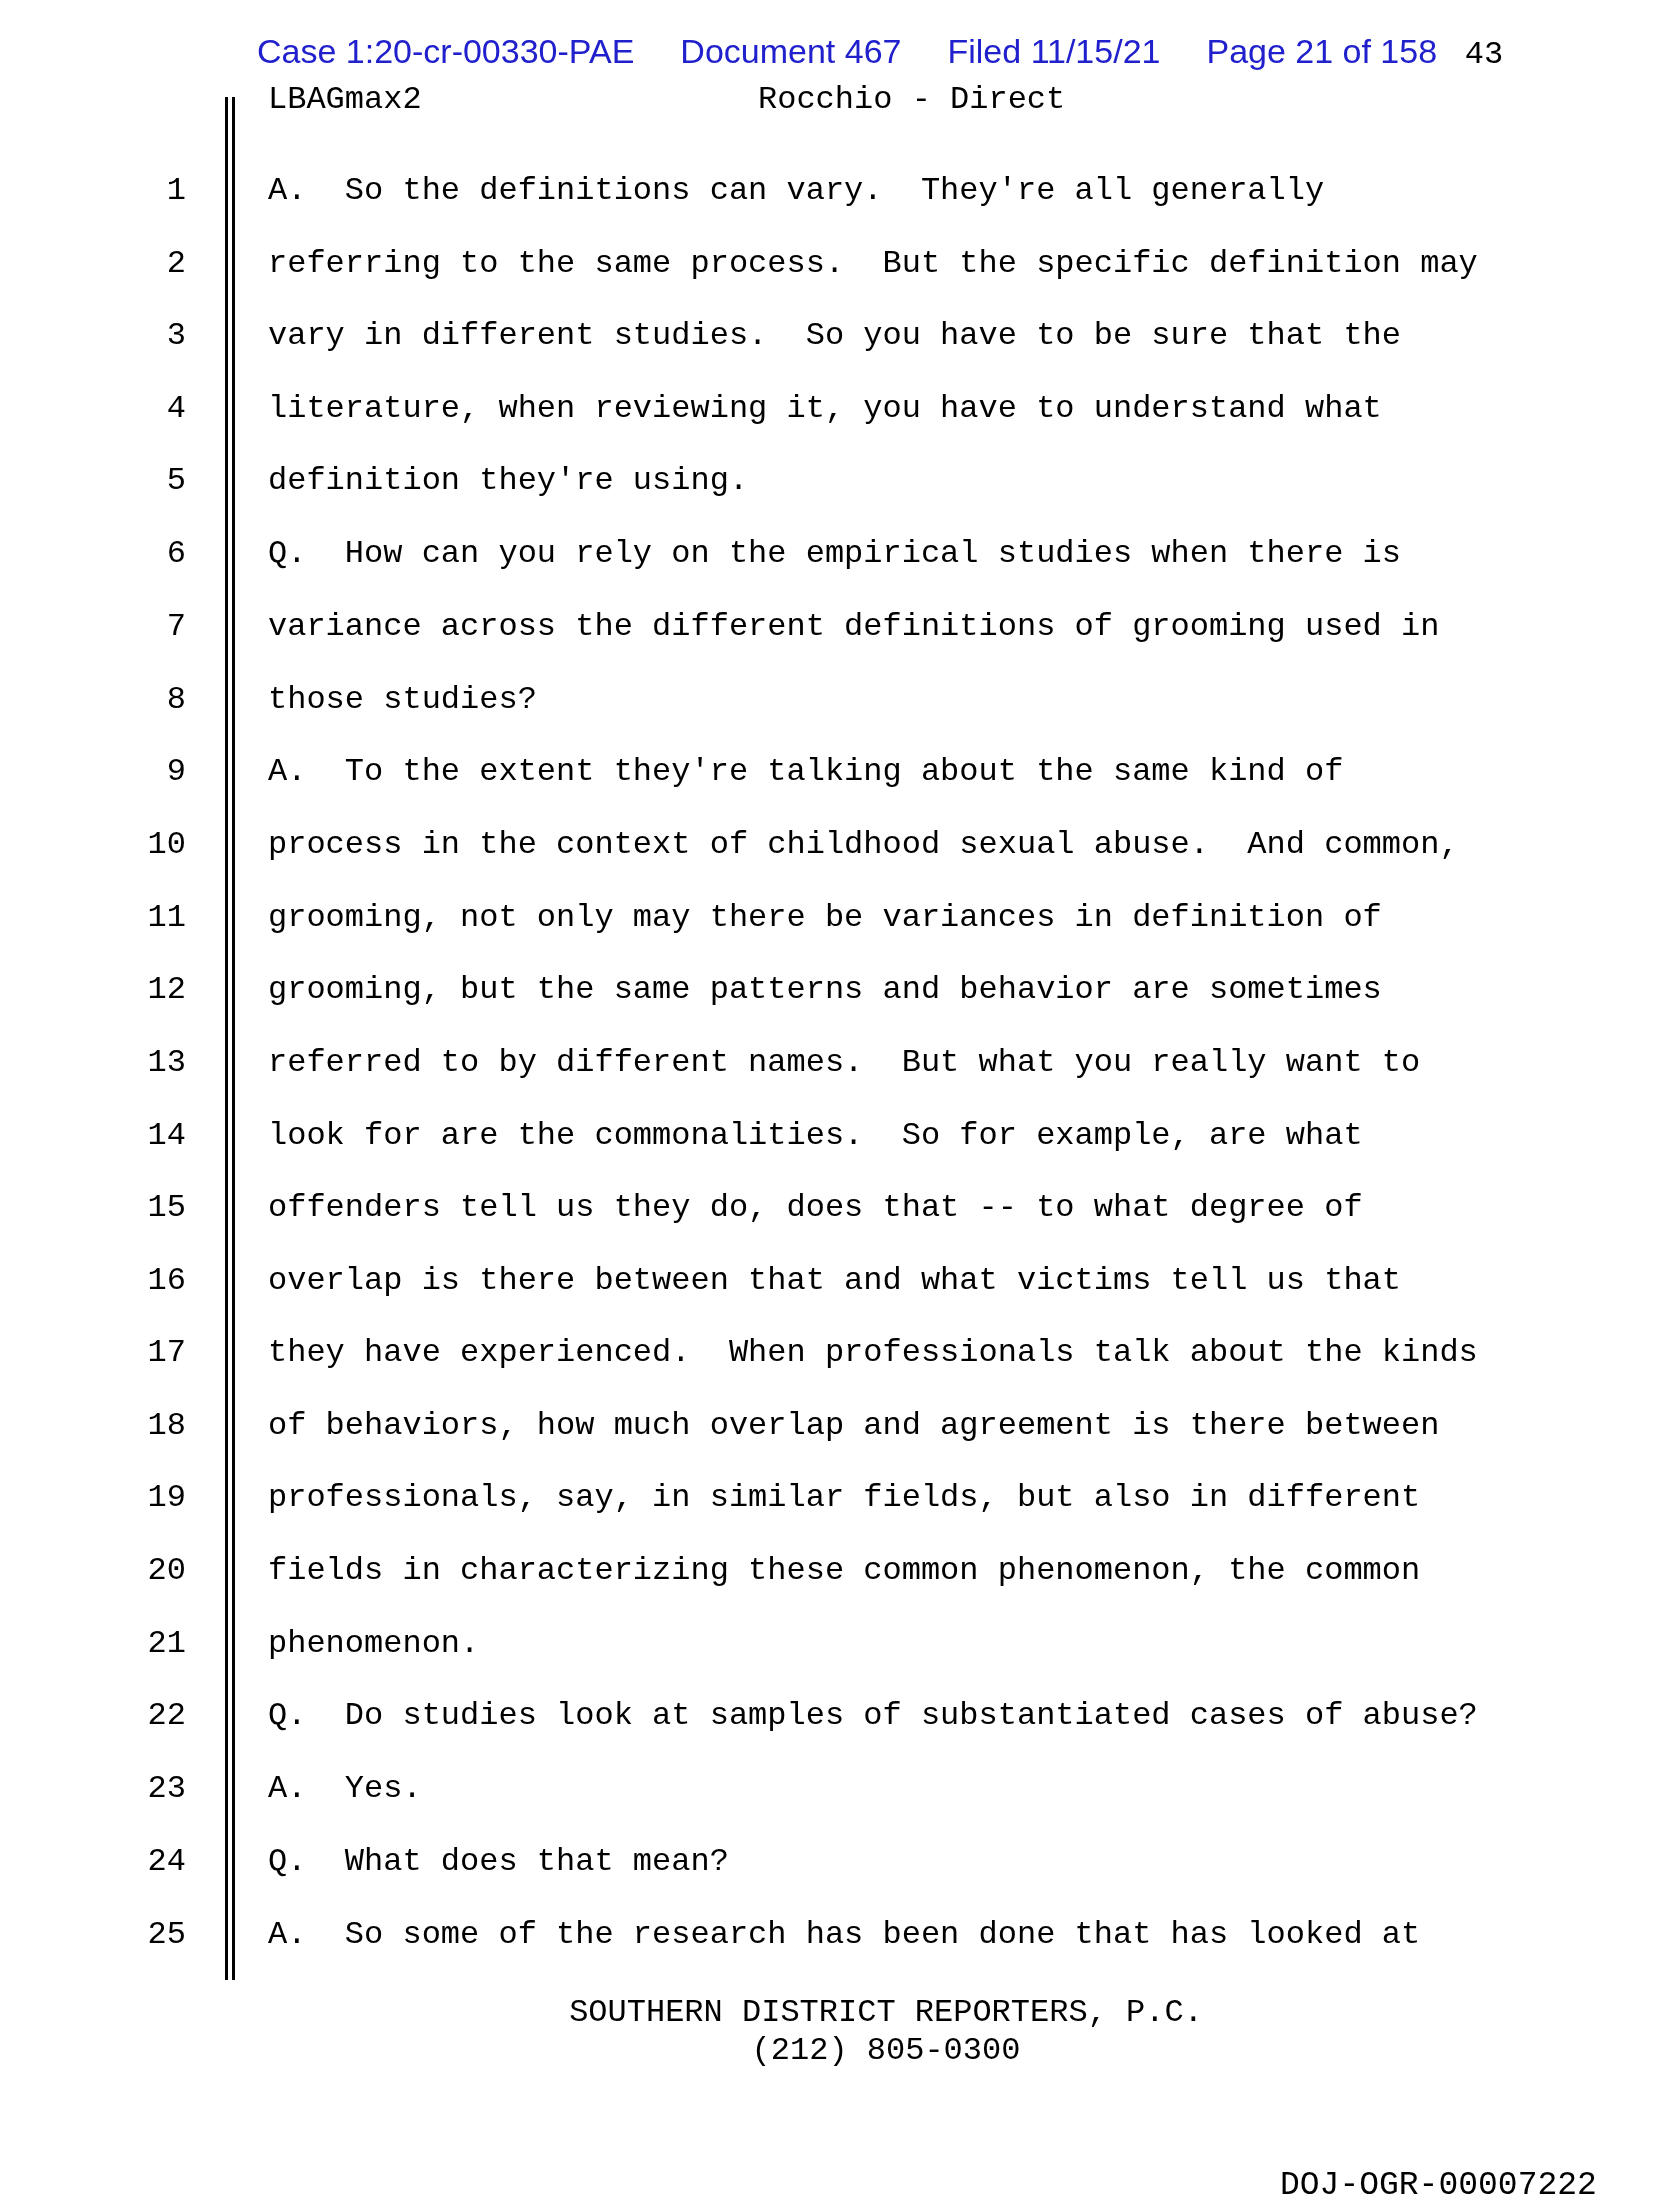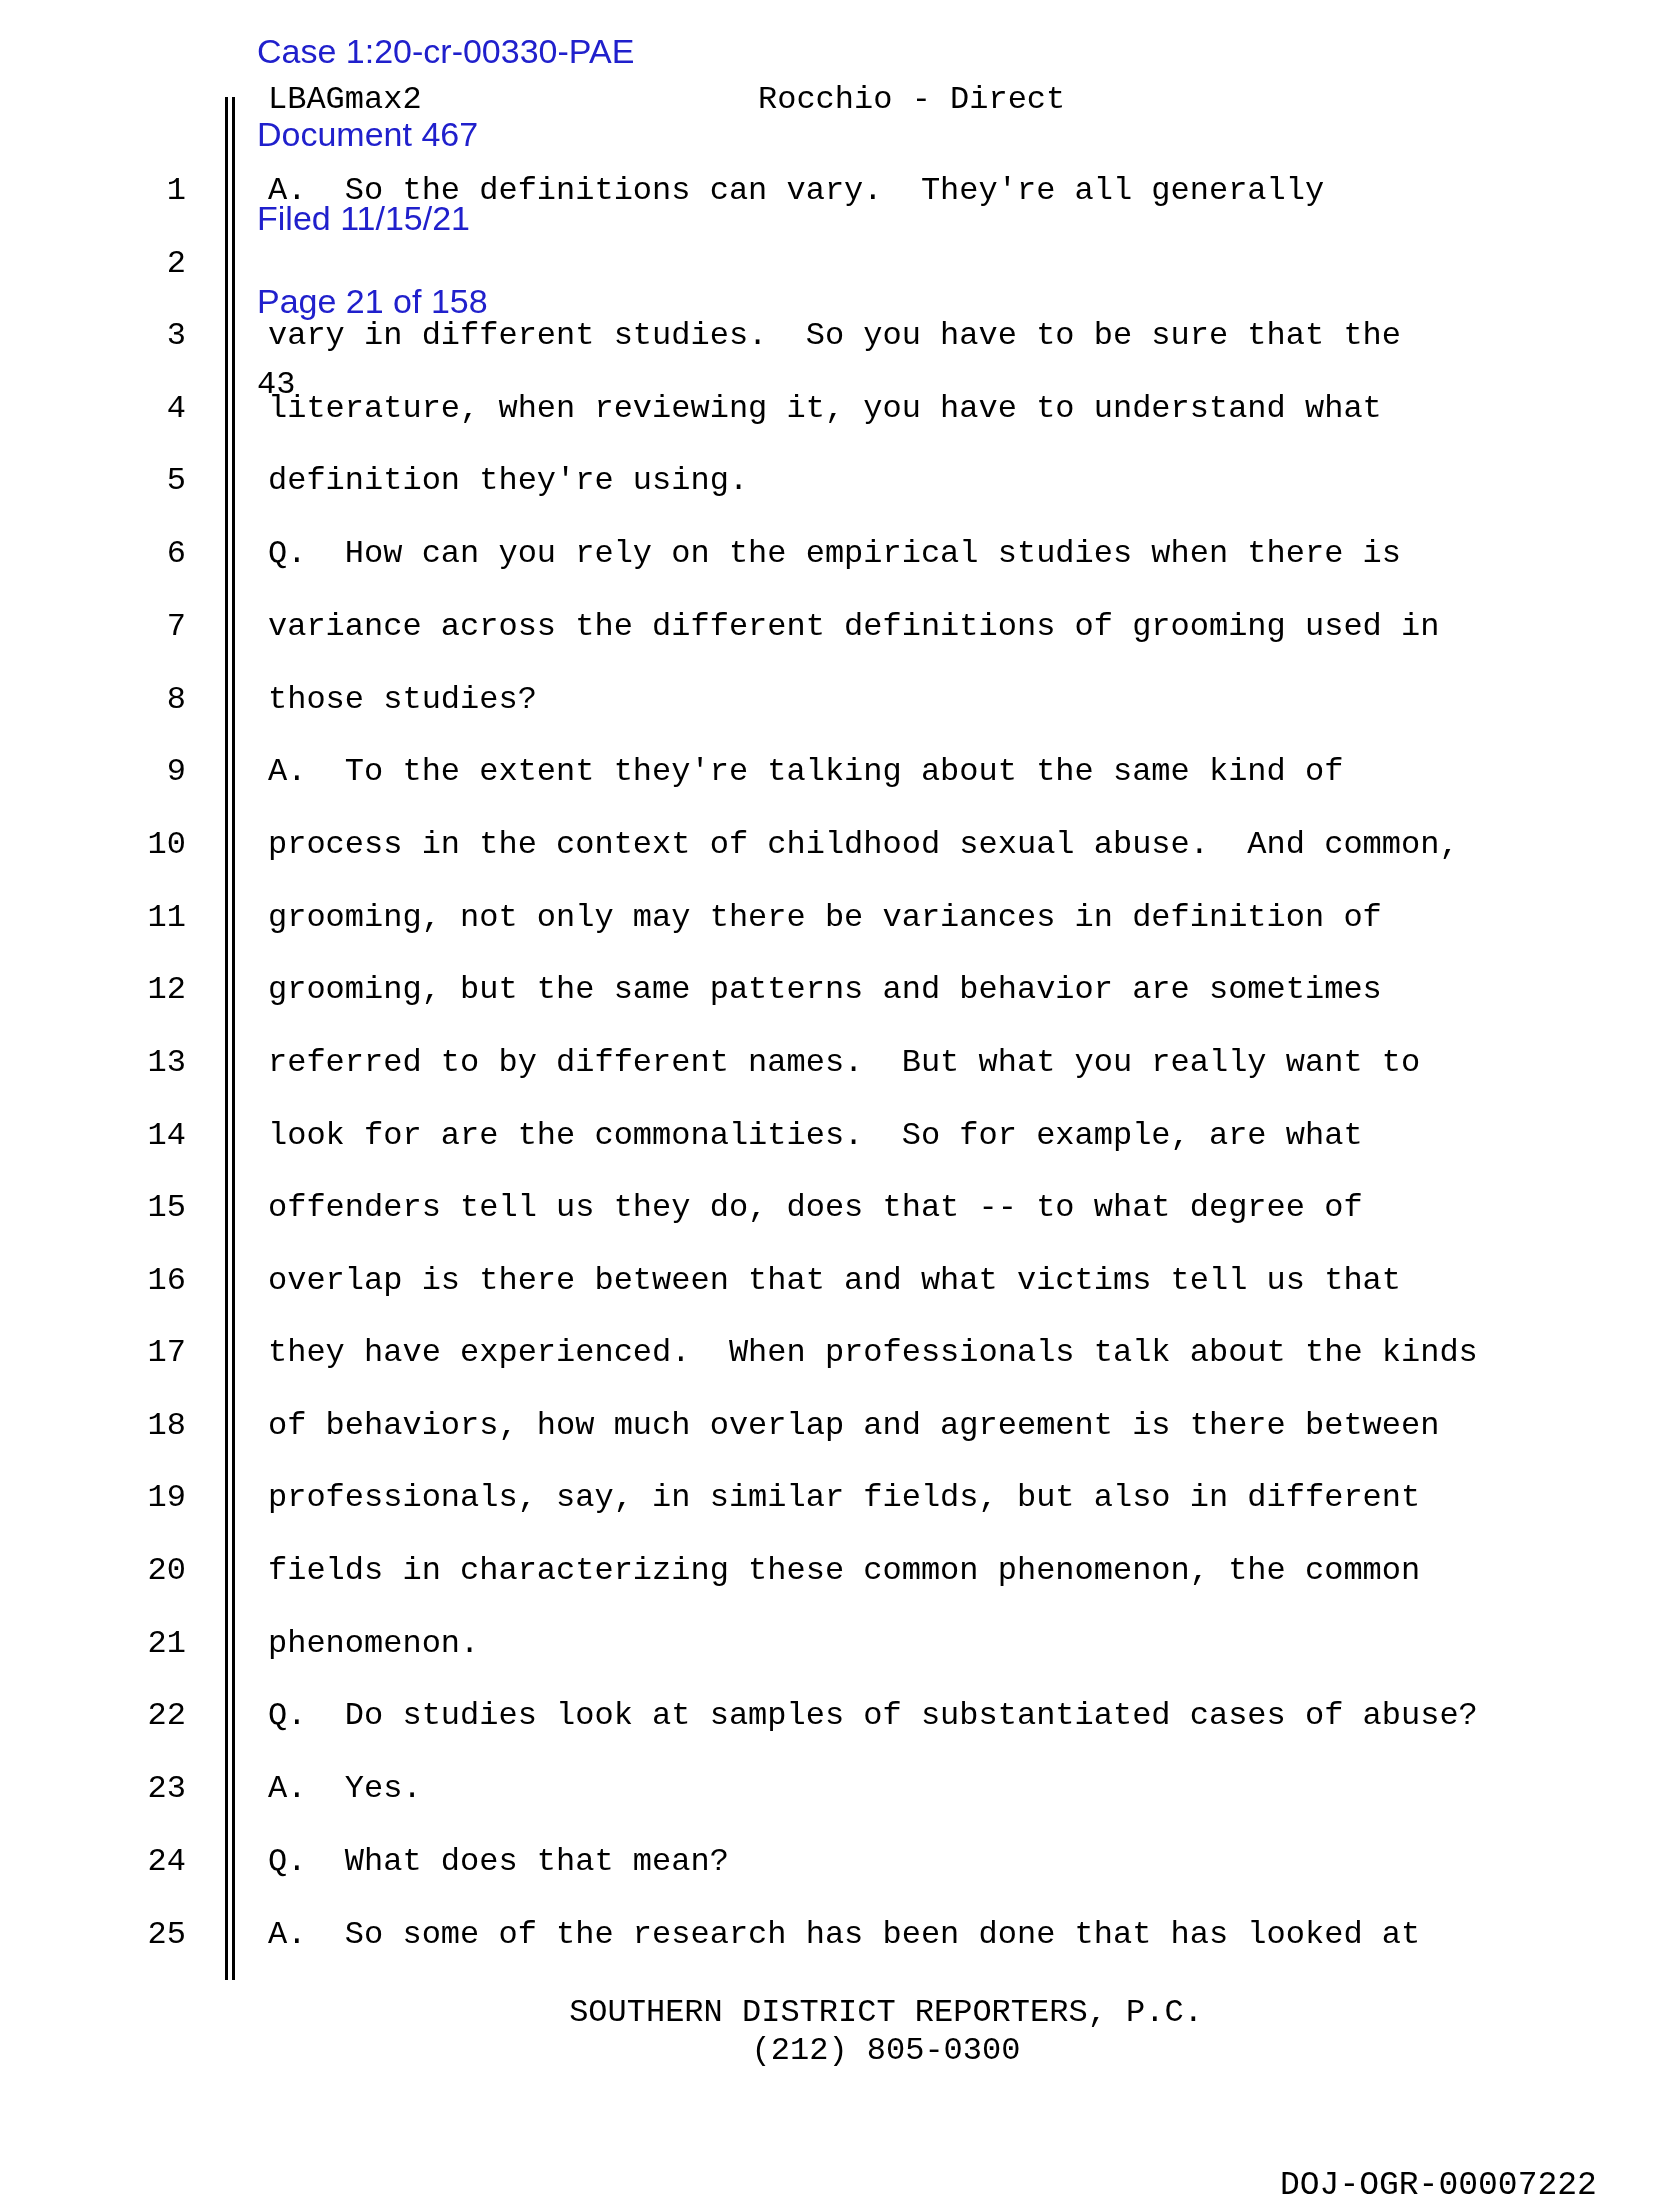--- a/index.html
+++ b/index.html
@@ -22,21 +22,20 @@
     left: 257px;
     top: 33px;
     display: flex;
     align-items: baseline;
     gap: 46px;
     font-family: "Liberation Sans", sans-serif;
     font-size: 34px;
     line-height: 1.1;
     color: var(--stamp-blue, #2020CC);
     white-space: pre;
-    flex-direction: column;
   }
   .stamp-row .page-num-black {
     font-family: "Liberation Mono", monospace;
     font-size: 32px;
     color: #000000;
     margin-left: -18.4px;
   }
   
   .subheader-session {
     position: absolute;
@@ -128,20 +127,21 @@
   <div class="rule-b"></div>
 
   <div id="lines">
     <div class="t-line" style="top: 172px;">
       <span class="num">1</span>
       <span class="txt">A.  So the definitions can vary.  They're all generally</span>
     </div>
 
     <div class="t-line" style="top: 245px;">
       <span class="num">2</span>
+      <span class="txt">referring to the same process.  But the specific definition may</span>
     </div>
 
     <div class="t-line" style="top: 317px;">
       <span class="num">3</span>
       <span class="txt">vary in different studies.  So you have to be sure that the</span>
     </div>
 
     <div class="t-line" style="top: 390px;">
       <span class="num">4</span>
       <span class="txt">literature, when reviewing it, you have to understand what</span>

